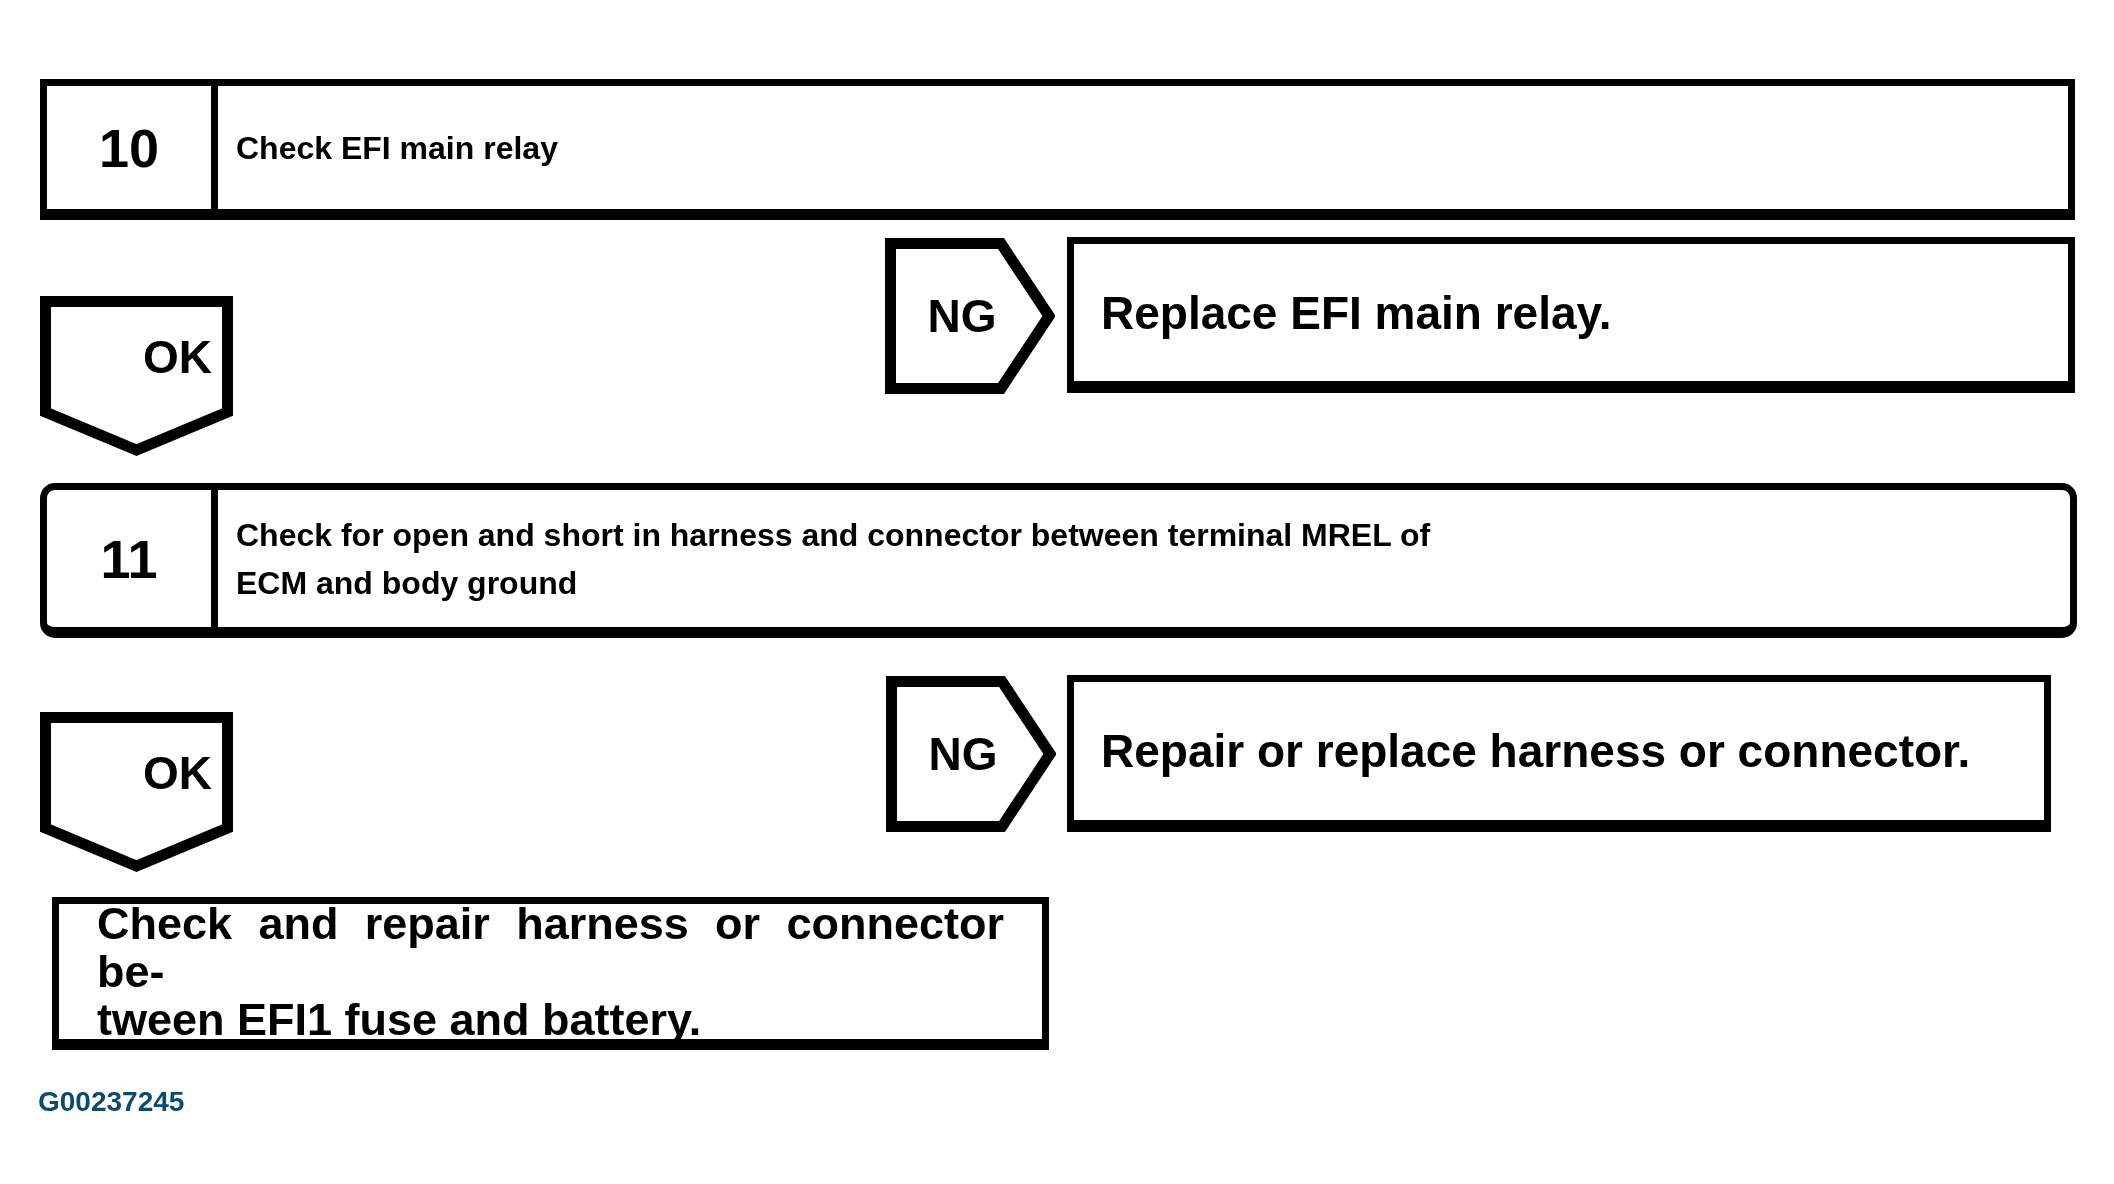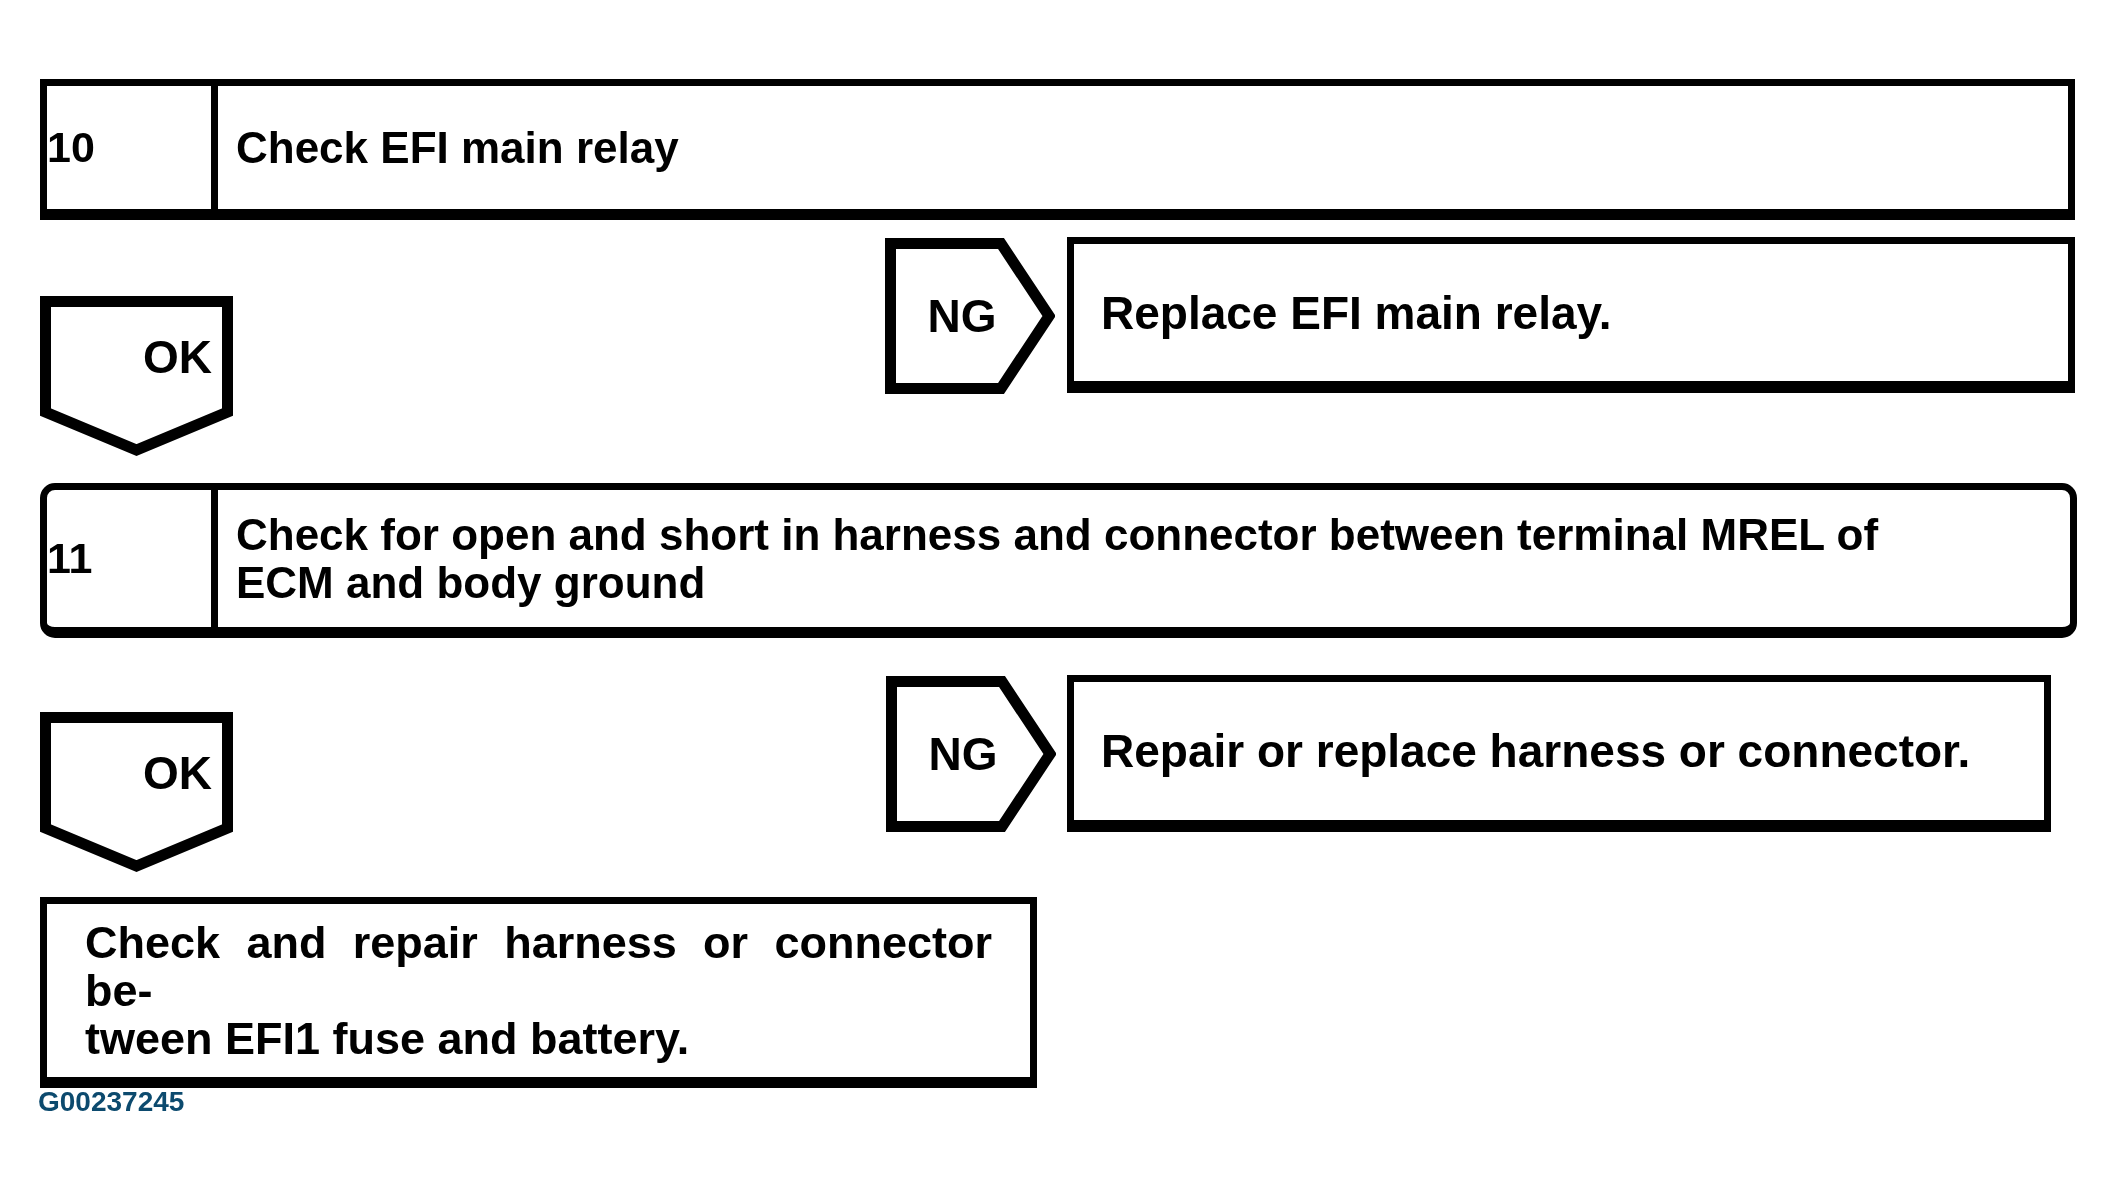--- a/index.html
+++ b/index.html
@@ -25,32 +25,33 @@
     border-bottom-width: 11px;
   }
   
   .step-box { display: flex; }
   .num-cell {
     width: 164px;
     flex: 0 0 164px;
     border-right: 7px solid #000000;
     display: flex;
     align-items: center;
+    justify-content: center;
     font-weight: bold;
-    font-size: 43px;
+    font-size: 54px;
   }
   .title-cell {
     flex: 1 1 auto;
     display: flex;
     flex-direction: column;
     justify-content: center;
     padding-left: 18px;
     padding-right: 2px;
     font-weight: bold;
-    font-size: 44px;
+    font-size: 32px;
     line-height: 48px;
     white-space: nowrap;
   }
   
   .result-box {
     display: flex;
     align-items: center;
     padding-left: 27px;
     font-weight: bold;
     font-size: 46px;
@@ -157,20 +158,20 @@
     <span>Repair or replace harness or connector.</span>
   </div>
 
   <div class="connector ok-connector" style="left:40px; top:712px; width:193px; height:160px;">
     <svg viewBox="0 0 193 160">
       <polygon points="5.5,5.5 187.5,5.5 187.5,116 96.5,154 5.5,116" fill="#ffffff" stroke="#000000" stroke-width="11"></polygon>
     </svg>
     <span class="shape-label">OK</span>
   </div>
 
-  <div class="box final-box" style="left:40px; top:897px; width:997px; height:191px;">
+  <div class="box final-box" style="left:52px; top:897px; width:997px; height:153px;">
     <div class="justified-line">Check and repair harness or connector be-</div>
     <div>tween EFI1 fuse and battery.</div>
   </div>
 
   <div class="figure-code" style="left:38px; top:1086px;">G00237245</div>
 
 </div>
 
 </body></html>

